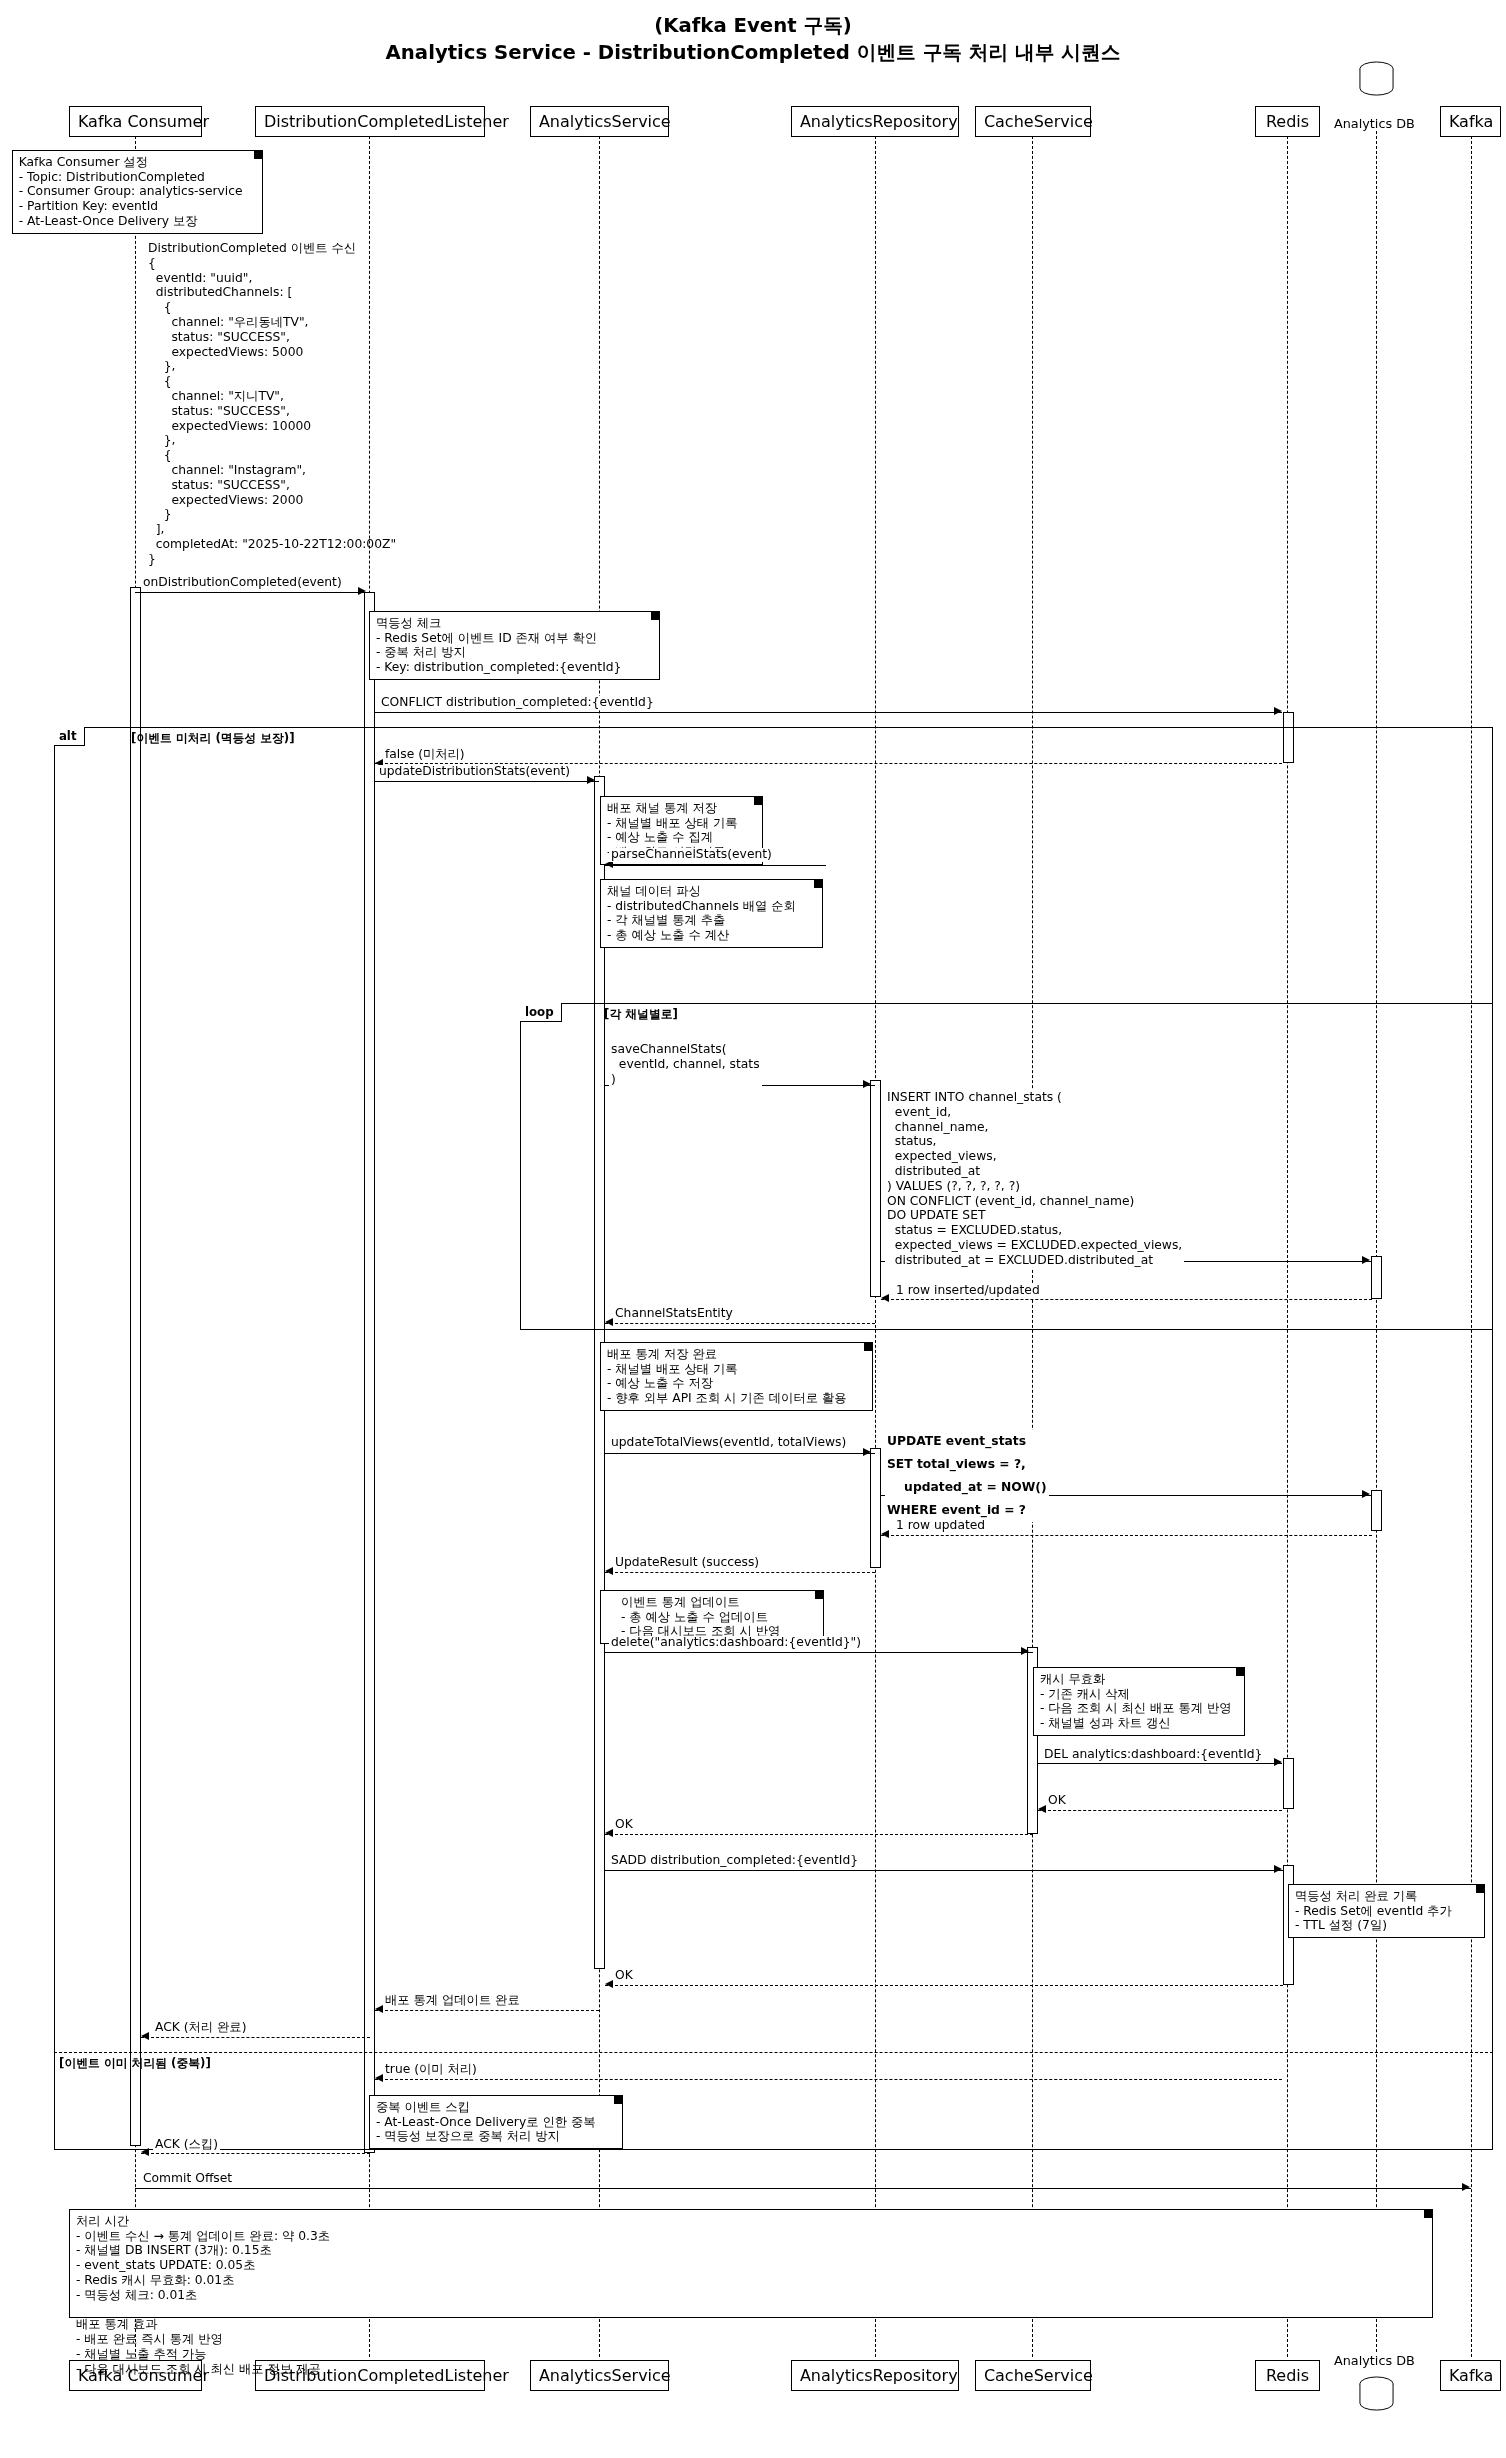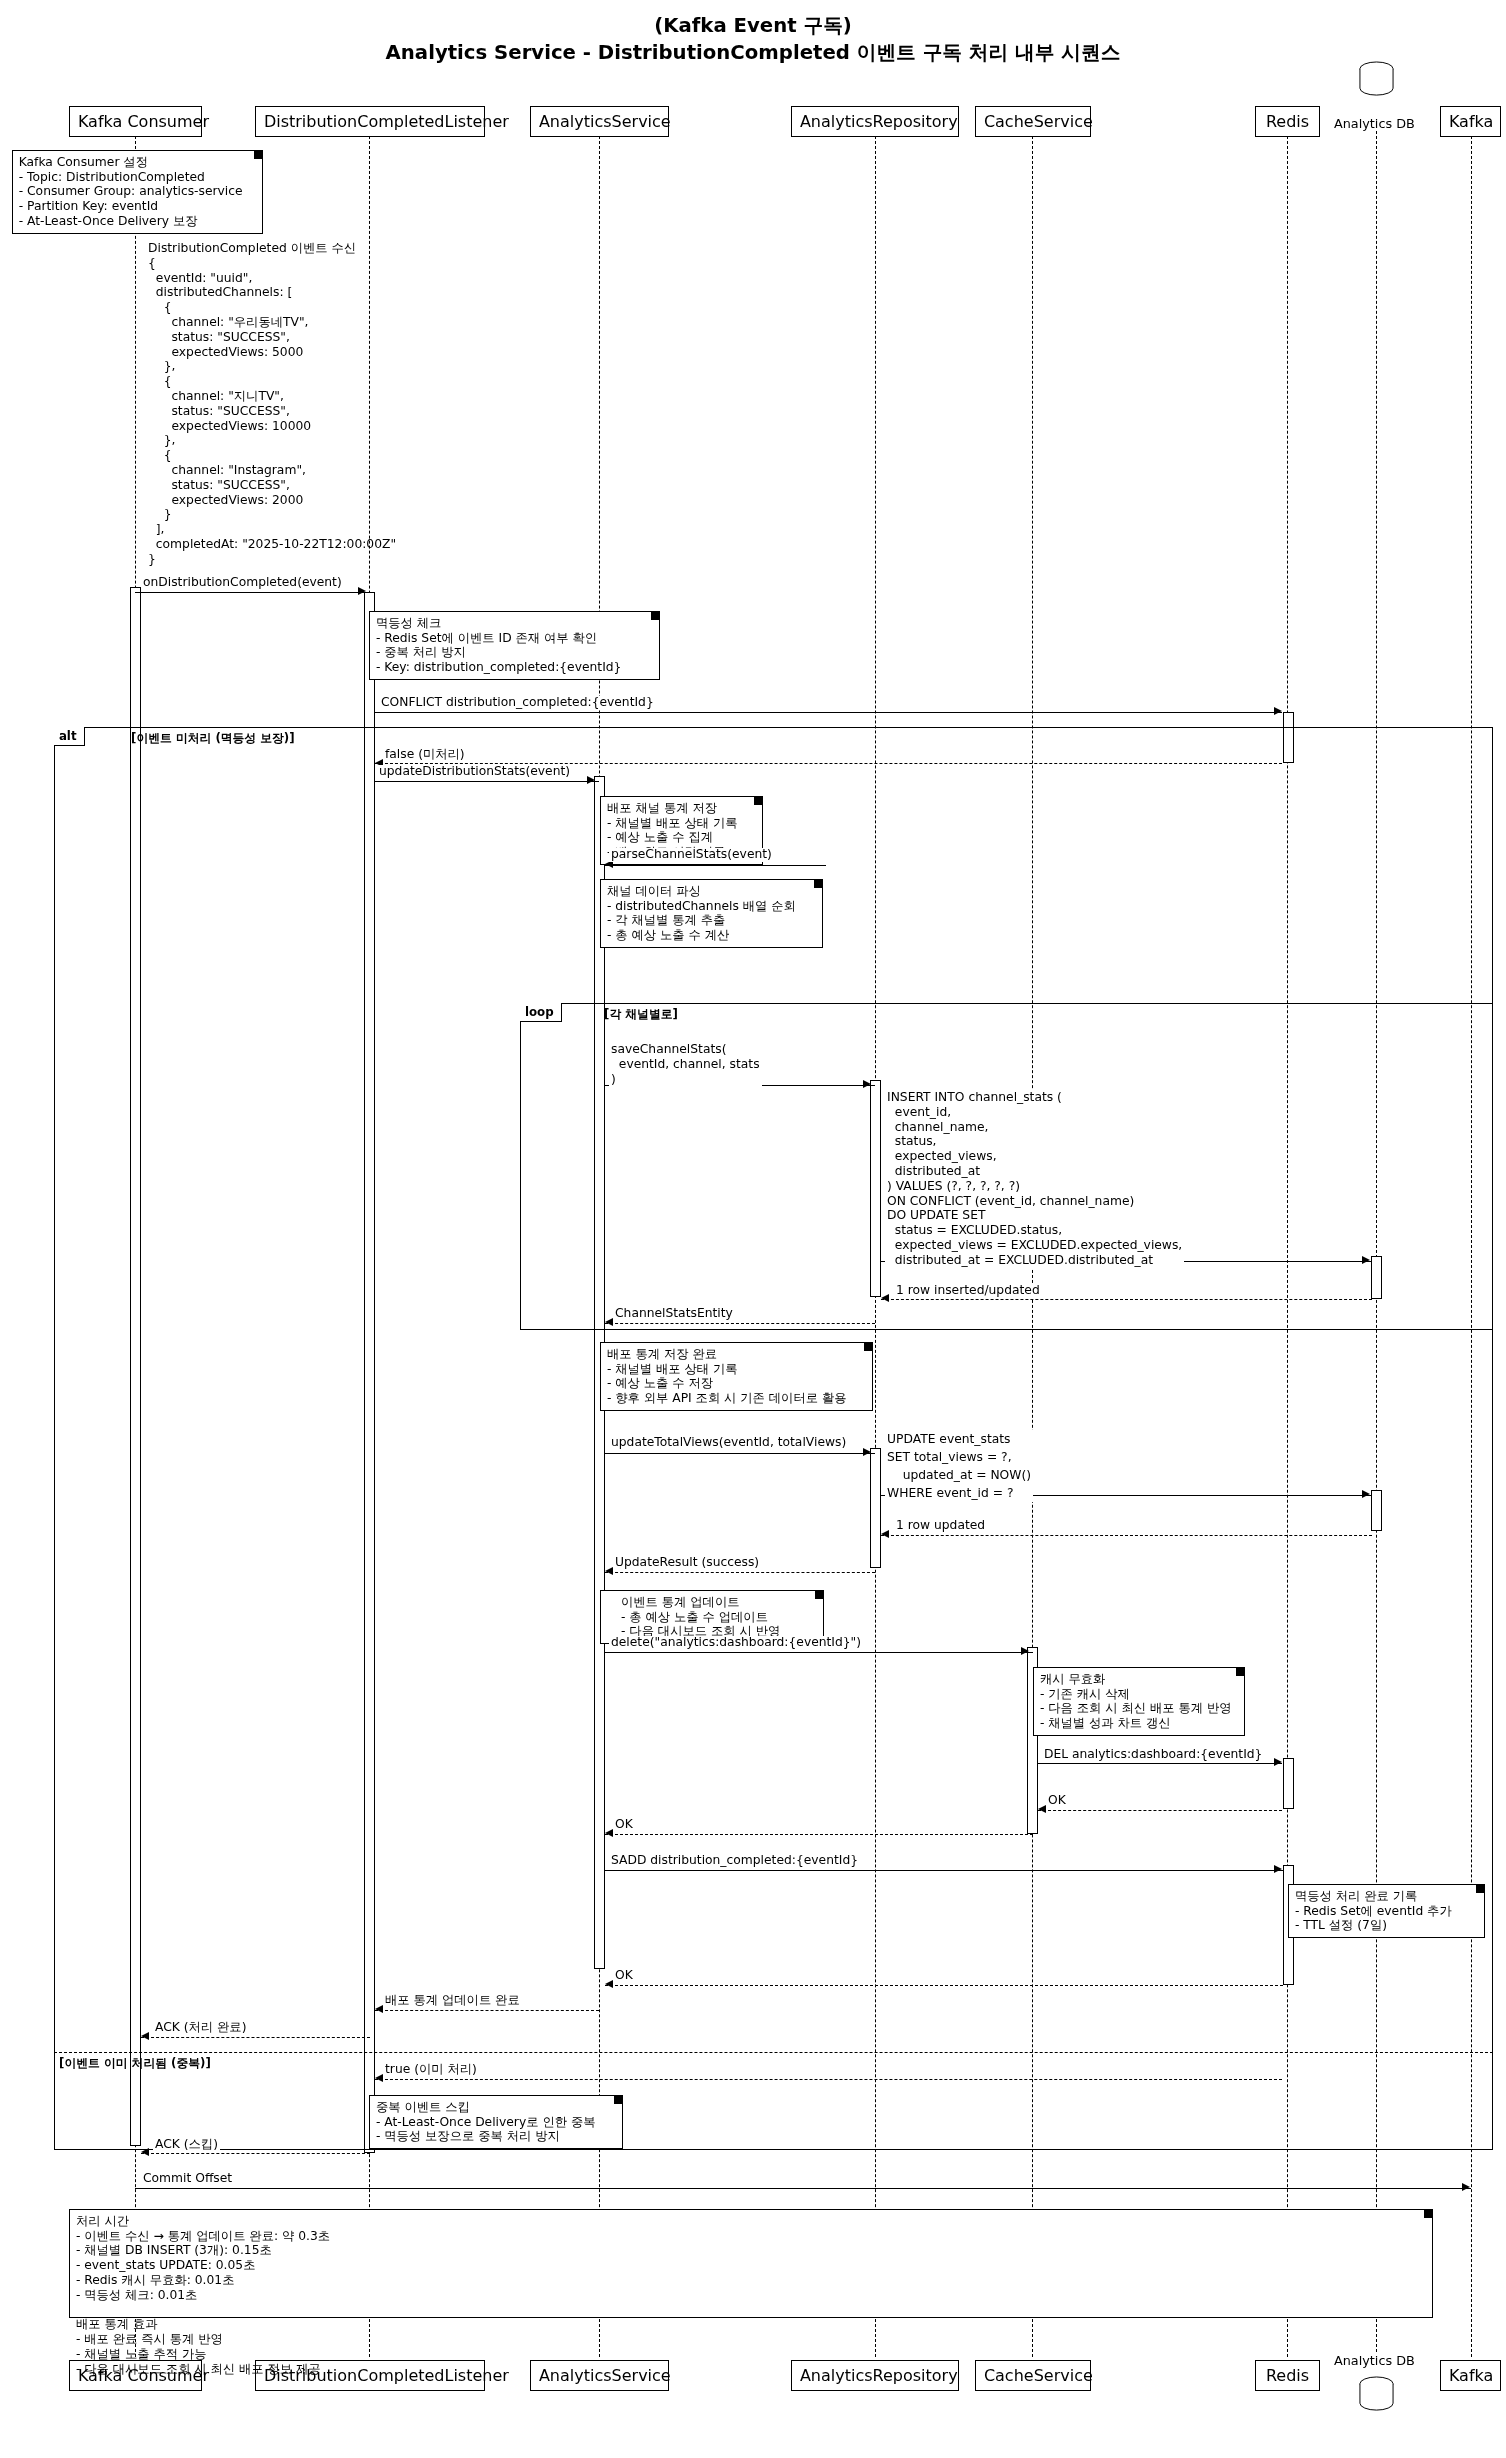--- a/index.html
+++ b/index.html
@@ -190,21 +190,21 @@
 - 채널별 배포 상태 기록
 - 예상 노출 수 저장
 - 향후 외부 API 조회 시 기존 데이터로 활용</div>
 
   <div class="msg" style="left:605px;top:1453px;width:270px;"></div>
   <div class="arrowR" style="left:863px;top:1448px;"></div>
   <div class="lbl" style="left:609px;top:1436px;">updateTotalViews(eventId, totalViews)</div>
 
   <div class="msg" style="left:881px;top:1495px;width:491px;"></div>
   <div class="arrowR" style="left:1362px;top:1490px;"></div>
-  <div class="lbl" style="left:885px;top:1430px;line-height:18px;white-space:pre;">UPDATE event_stats
+  <div class="lbl" style="left:885px;top:1430px;line-height:23px;white-space:pre;font-weight:bold;">UPDATE event_stats
 SET total_views = ?,
     updated_at = NOW()
 WHERE event_id = ?</div>
 
   <div class="msg dashed" style="left:881px;top:1535px;width:491px;"></div>
   <div class="arrowL" style="left:881px;top:1530px;"></div>
   <div class="lbl" style="left:894px;top:1519px;">1 row updated</div>
 
   <div class="msg dashed" style="left:605px;top:1572px;width:270px;"></div>
   <div class="arrowL" style="left:605px;top:1567px;"></div>

